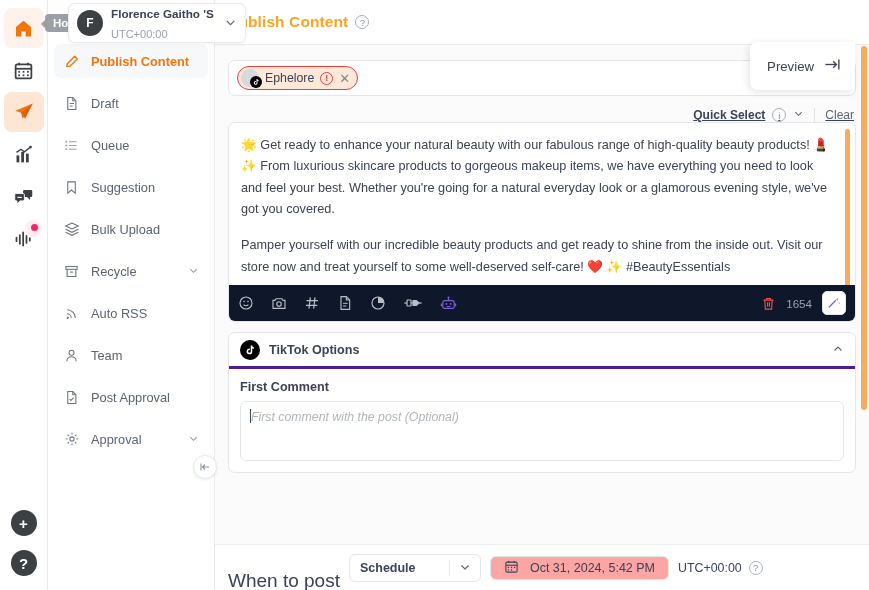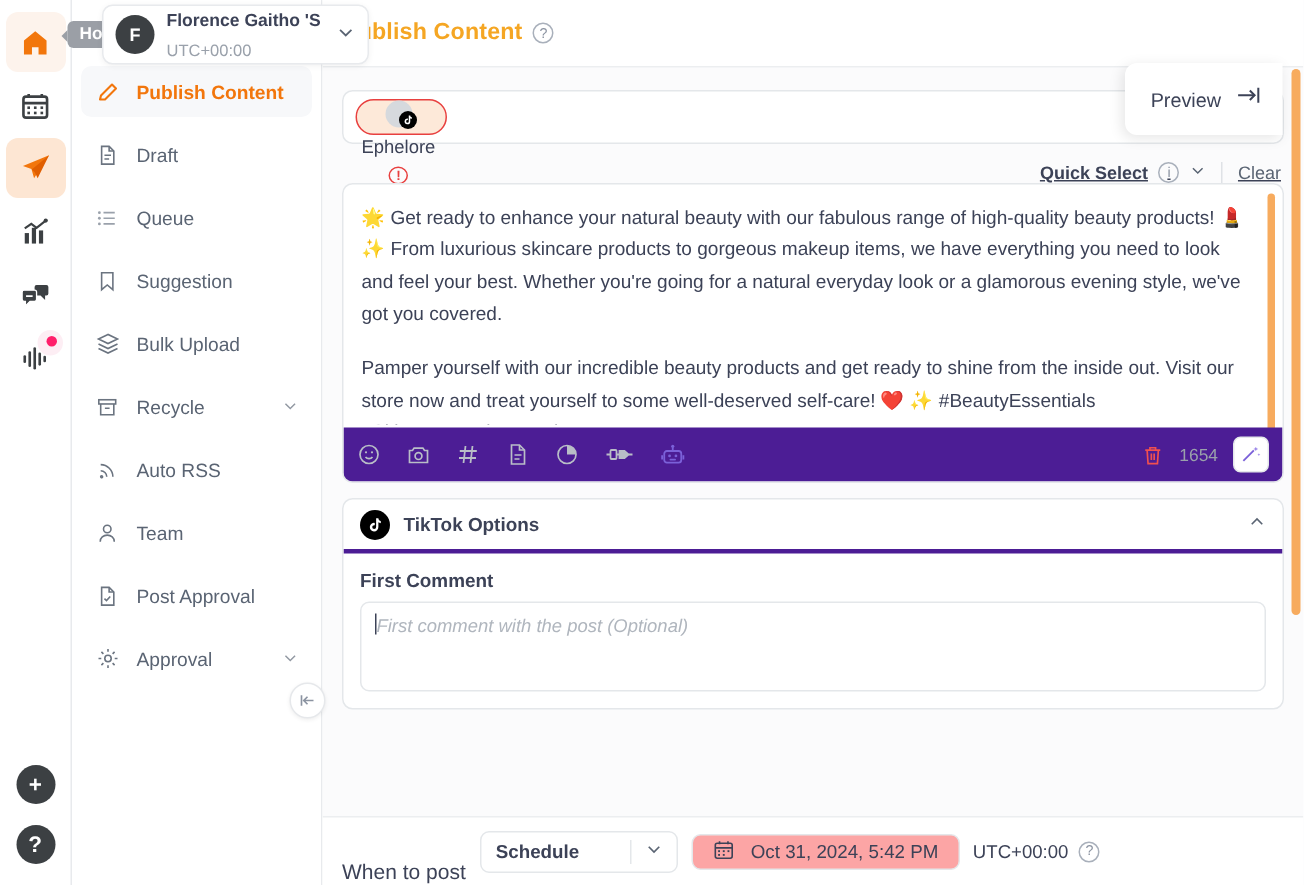--- a/index.html
+++ b/index.html
@@ -92,21 +92,21 @@
 
   .select-box {
     background: #fff; border: 1px solid #e4e7ea; border-radius: 7px;
     height: 36px; display: flex; align-items: center; padding: 0 8px;
     position: relative;
   }
   .chip {
     display: flex; align-items: center; gap: 6px;
     height: 24px; padding: 0 7px 0 3px;
     background: #fde9d9; border: 1.3px solid #e8403f; border-radius: 13px;
-    font-size: 12.3px; color: #3c4257; flex-direction: column;
+    font-size: 12.3px; color: #3c4257;
   }
   .chip-av {
     width: 18px; height: 18px; border-radius: 50%; background: #d6d9dd;
     position: relative; flex: 0 0 18px;
   }
   .chip-badge {
     position: absolute; right: -3px; bottom: -1px;
     width: 12px; height: 12px; border-radius: 50%; background: #000;
     display: flex; align-items: center; justify-content: center;
   }
@@ -135,21 +135,21 @@
     color: #3c4257; height: 160px; overflow: hidden;
   }
   .post-text p + p { margin-top: 15px; }
   .inner-sb {
     position: absolute; right: 5px; top: 6px; width: 5px; height: 185px;
     background: #f7ab5e; border-radius: 3px; cursor: pointer;
   }
   .tools {
     position: absolute; left: 0; right: 0; bottom: 0; height: 36px;
     display: flex; align-items: center; padding: 0 9px; gap: 17px;
-    background: #4c1d95;
+    background: #0f172a;
   }
   .tool { color: #b9bec7; cursor: pointer; display: flex; align-items: center; }
   .tools-right { margin-left: auto; display: flex; align-items: center; gap: 10px; }
   .count { font-size: 11.6px; color: #9aa1ab; }
   .wand-btn {
     width: 24px; height: 24px; border: 1px solid #e4e7ea; border-radius: 5px;
     display: flex; align-items: center; justify-content: center; cursor: pointer; background:#fff;
   }
 
   .panel {
@@ -174,21 +174,21 @@
   }
   .caret {
     position: absolute; left: 9px; top: 7px; width: 1px; height: 14px; background: #3c4257;
   }
 
   .bottom-bar {
     position: absolute; left: 0; right: 0; bottom: 0; height: 46px;
     background: #fff; border-top: 1px solid #eceef0;
     display: flex; align-items: center; padding-left: 13px; gap: 9px;
   }
-  .wtp { font-size: 14px; color: #3c4257; margin-top: 26px; }
+  .wtp { font-size: 19px; color: #3c4257; margin-top: 26px; }
   .dd {
     height: 28px; min-width: 132px; border: 1px solid #e4e7ea; border-radius: 6px;
     display: flex; align-items: center; padding: 0 0 0 10px;
     font-size: 12.5px; font-weight: bold; color: #3c4257; cursor: pointer; background:#fff;
   }
   .dd-sep { margin-left: auto; width: 1px; height: 16px; background: #e4e7ea; }
   .dd-chev { width: 30px; text-align: center; color: #5a6473; font-size: 11px; }
   .datebox {
     height: 24px; border: 1px solid #e4e7ea; border-radius: 6px;
     display: flex; align-items: center; gap: 11px; padding: 0 13px;

